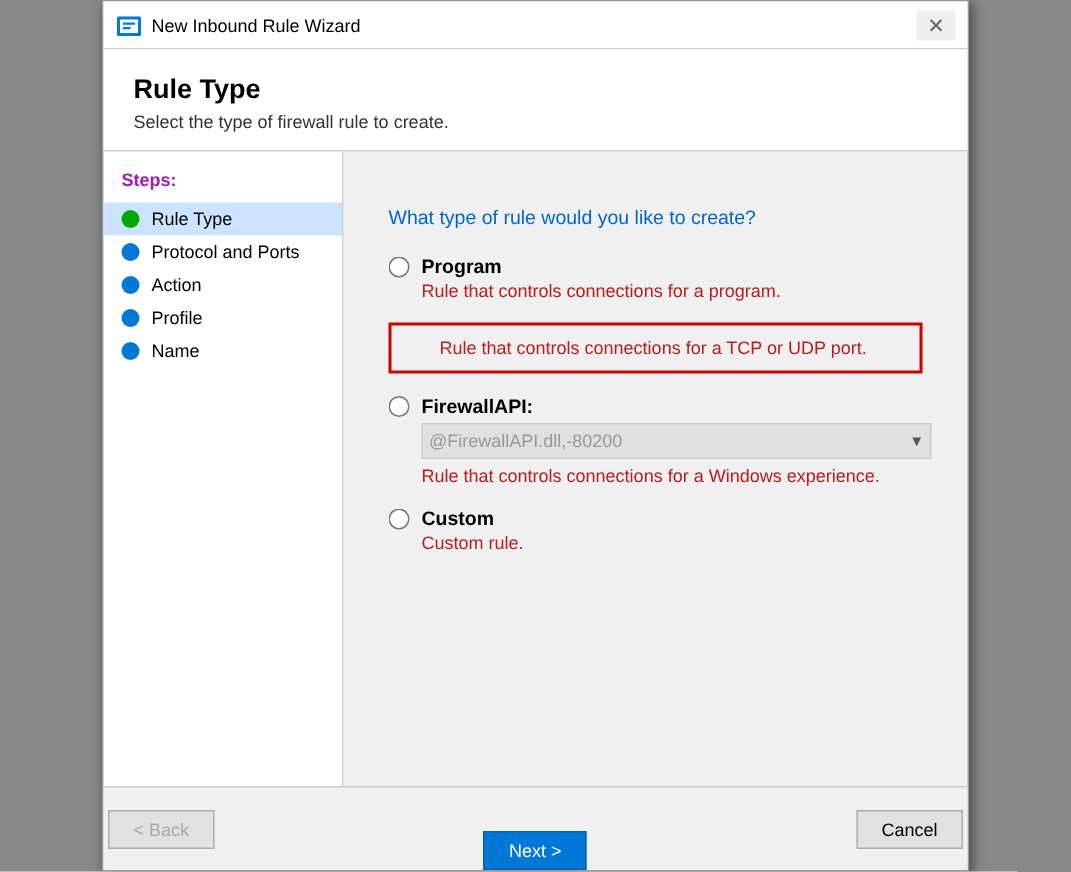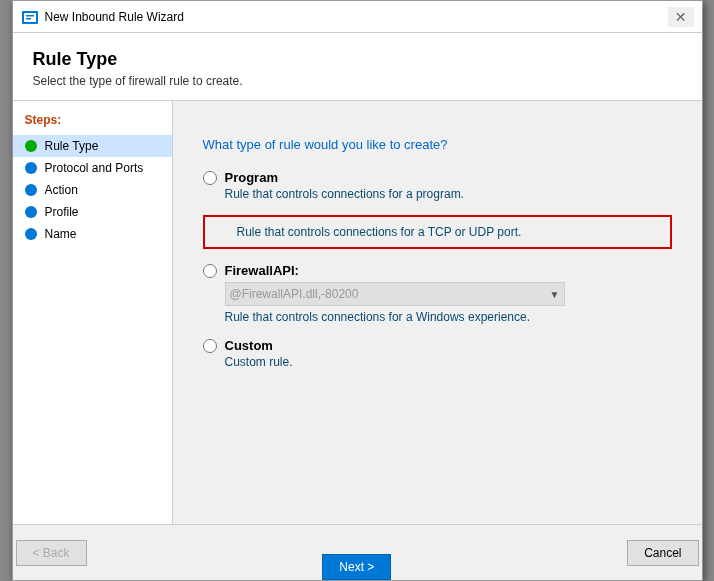--- a/index.html
+++ b/index.html
@@ -7,21 +7,21 @@
       font-family: 'Segoe UI', Tahoma, sans-serif;
       font-size: 13px;
       background: #fff;
       display: flex;
       justify-content: center;
       align-items: center;
       min-height: 100vh;
       background: #888;
     }
     .window {
-      width: 691px;
+      width: 578px;
       height: 581px;
       background: #f0f0f0;
       border: 1px solid #999;
       box-shadow: 2px 2px 8px rgba(0,0,0,0.5);
       display: flex;
       flex-direction: column;
     }
     .title-bar {
       background: #fff;
       height: 32px;
@@ -77,21 +77,21 @@
     .sidebar {
       width: 160px;
       background: #fff;
       border-right: 1px solid #ccc;
       padding: 12px 0;
       flex-shrink: 0;
     }
     .steps-label {
       font-weight: 700;
       font-size: 12px;
-      color: #c2410c;
+      color: #a21caf;
       padding: 0 28px 8px 12px;
     }
     .step-item {
       display: flex;
       align-items: center;
       padding: 4px 12px;
       cursor: pointer;
       font-size: 12px;
       color: #000;
     }
@@ -133,21 +133,21 @@
       height: 14px;
       flex-shrink: 0;
     }
     .radio-label {
       font-size: 13px;
       font-weight: 600;
       color: #000;
     }
     .radio-desc {
       font-size: 12px;
-      color: #0c4a6e;
+      color: #b91c1c;
       margin-left: 22px;
     }
     .port-highlight {
       border: 2px solid #cc0000;
       padding: 8px 10px;
       margin-bottom: 14px;
       background: #f0f0f0;
     }
     .predefined-dropdown {
       margin-left: 22px;

